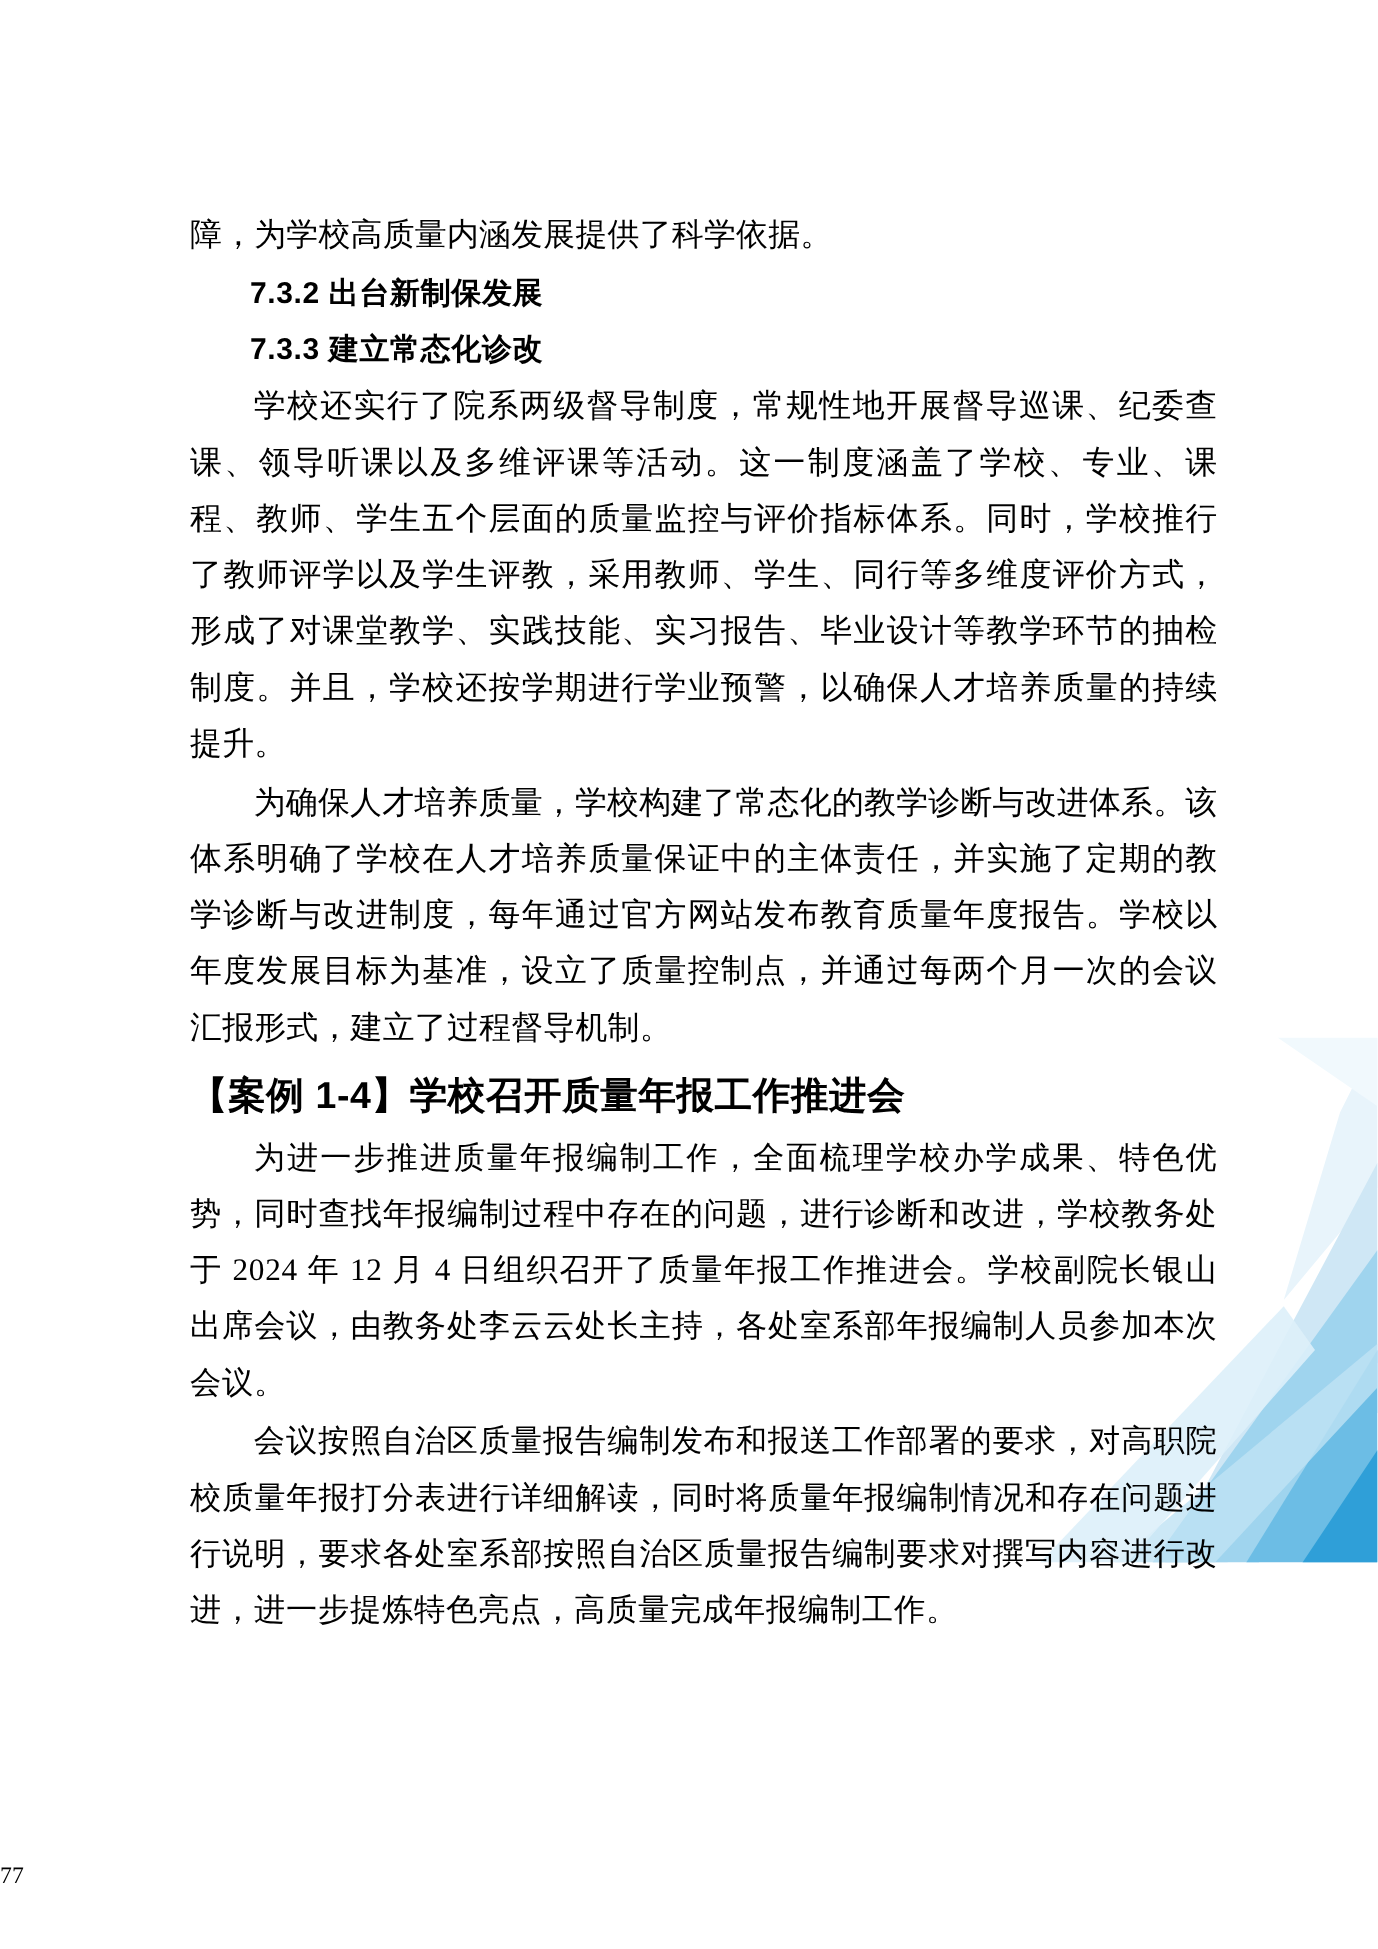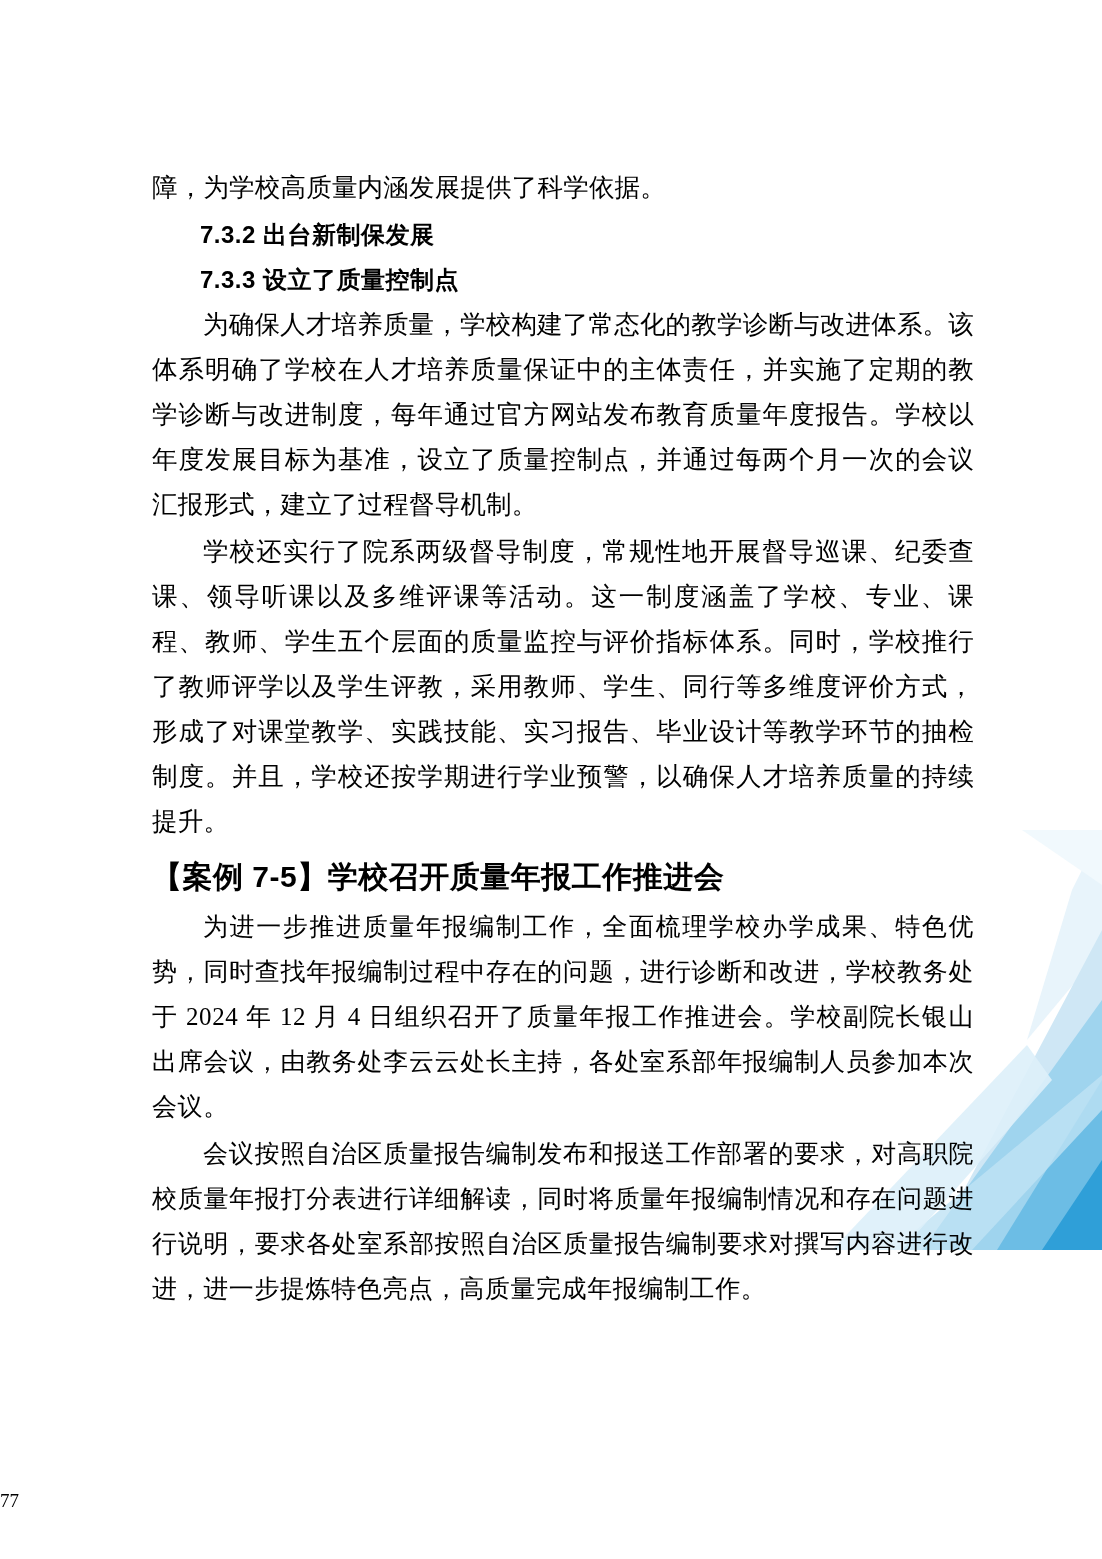--- a/index.html
+++ b/index.html
@@ -122,28 +122,28 @@
     <polygon points="250,0 330,0 330,55" fill="#f1f9fd"></polygon>
   </svg>
 
   <div class="content">
 
     <p>障，为学校高质量内涵发展提供了科学依据。</p>
 
     <p class="heading-sub">7.3.2 出台新制保发展</p>
 
 
-    <p class="heading-sub">7.3.3 设立了质量控制点</p>
+    <p class="heading-sub">7.3.3 建立常态化诊改</p>
+
+    <p class="indent">学校还实行了院系两级督导制度，常规性地开展督导巡课、纪委查课、领导听课以及多维评课等活动。这一制度涵盖了学校、专业、课程、教师、学生五个层面的质量监控与评价指标体系。同时，学校推行了教师评学以及学生评教，采用教师、学生、同行等多维度评价方式，形成了对课堂教学、实践技能、实习报告、毕业设计等教学环节的抽检制度。并且，学校还按学期进行学业预警，以确保人才培养质量的持续提升。</p>
 
     <p class="indent">为确保人才培养质量，学校构建了常态化的教学诊断与改进体系。该体系明确了学校在人才培养质量保证中的主体责任，并实施了定期的教学诊断与改进制度，每年通过官方网站发布教育质量年度报告。学校以年度发展目标为基准，设立了质量控制点，并通过每两个月一次的会议汇报形式，建立了过程督导机制。</p>
 
-    <p class="indent">学校还实行了院系两级督导制度，常规性地开展督导巡课、纪委查课、领导听课以及多维评课等活动。这一制度涵盖了学校、专业、课程、教师、学生五个层面的质量监控与评价指标体系。同时，学校推行了教师评学以及学生评教，采用教师、学生、同行等多维度评价方式，形成了对课堂教学、实践技能、实习报告、毕业设计等教学环节的抽检制度。并且，学校还按学期进行学业预警，以确保人才培养质量的持续提升。</p>
-
     <div class="case-title">
-      <span class="brackets">【案例 7-5】</span><span class="tail">学校召开质量年报工作推进会</span>
+      <span class="brackets">【案例 1-4】</span><span class="tail">学校召开质量年报工作推进会</span>
     </div>
 
     <p class="indent kai">为进一步推进质量年报编制工作，全面梳理学校办学成果、特色优势，同时查找年报编制过程中存在的问题，进行诊断和改进，学校教务处于 2024 年 12 月 4 日组织召开了质量年报工作推进会。学校副院长银山出席会议，由教务处李云云处长主持，各处室系部年报编制人员参加本次会议。</p>
 
     <p class="indent kai">会议按照自治区质量报告编制发布和报送工作部署的要求，对高职院校质量年报打分表进行详细解读，同时将质量年报编制情况和存在问题进行说明，要求各处室系部按照自治区质量报告编制要求对撰写内容进行改进，进一步提炼特色亮点，高质量完成年报编制工作。</p>
 
   </div>
 
   <div class="page-number">77</div>
 

